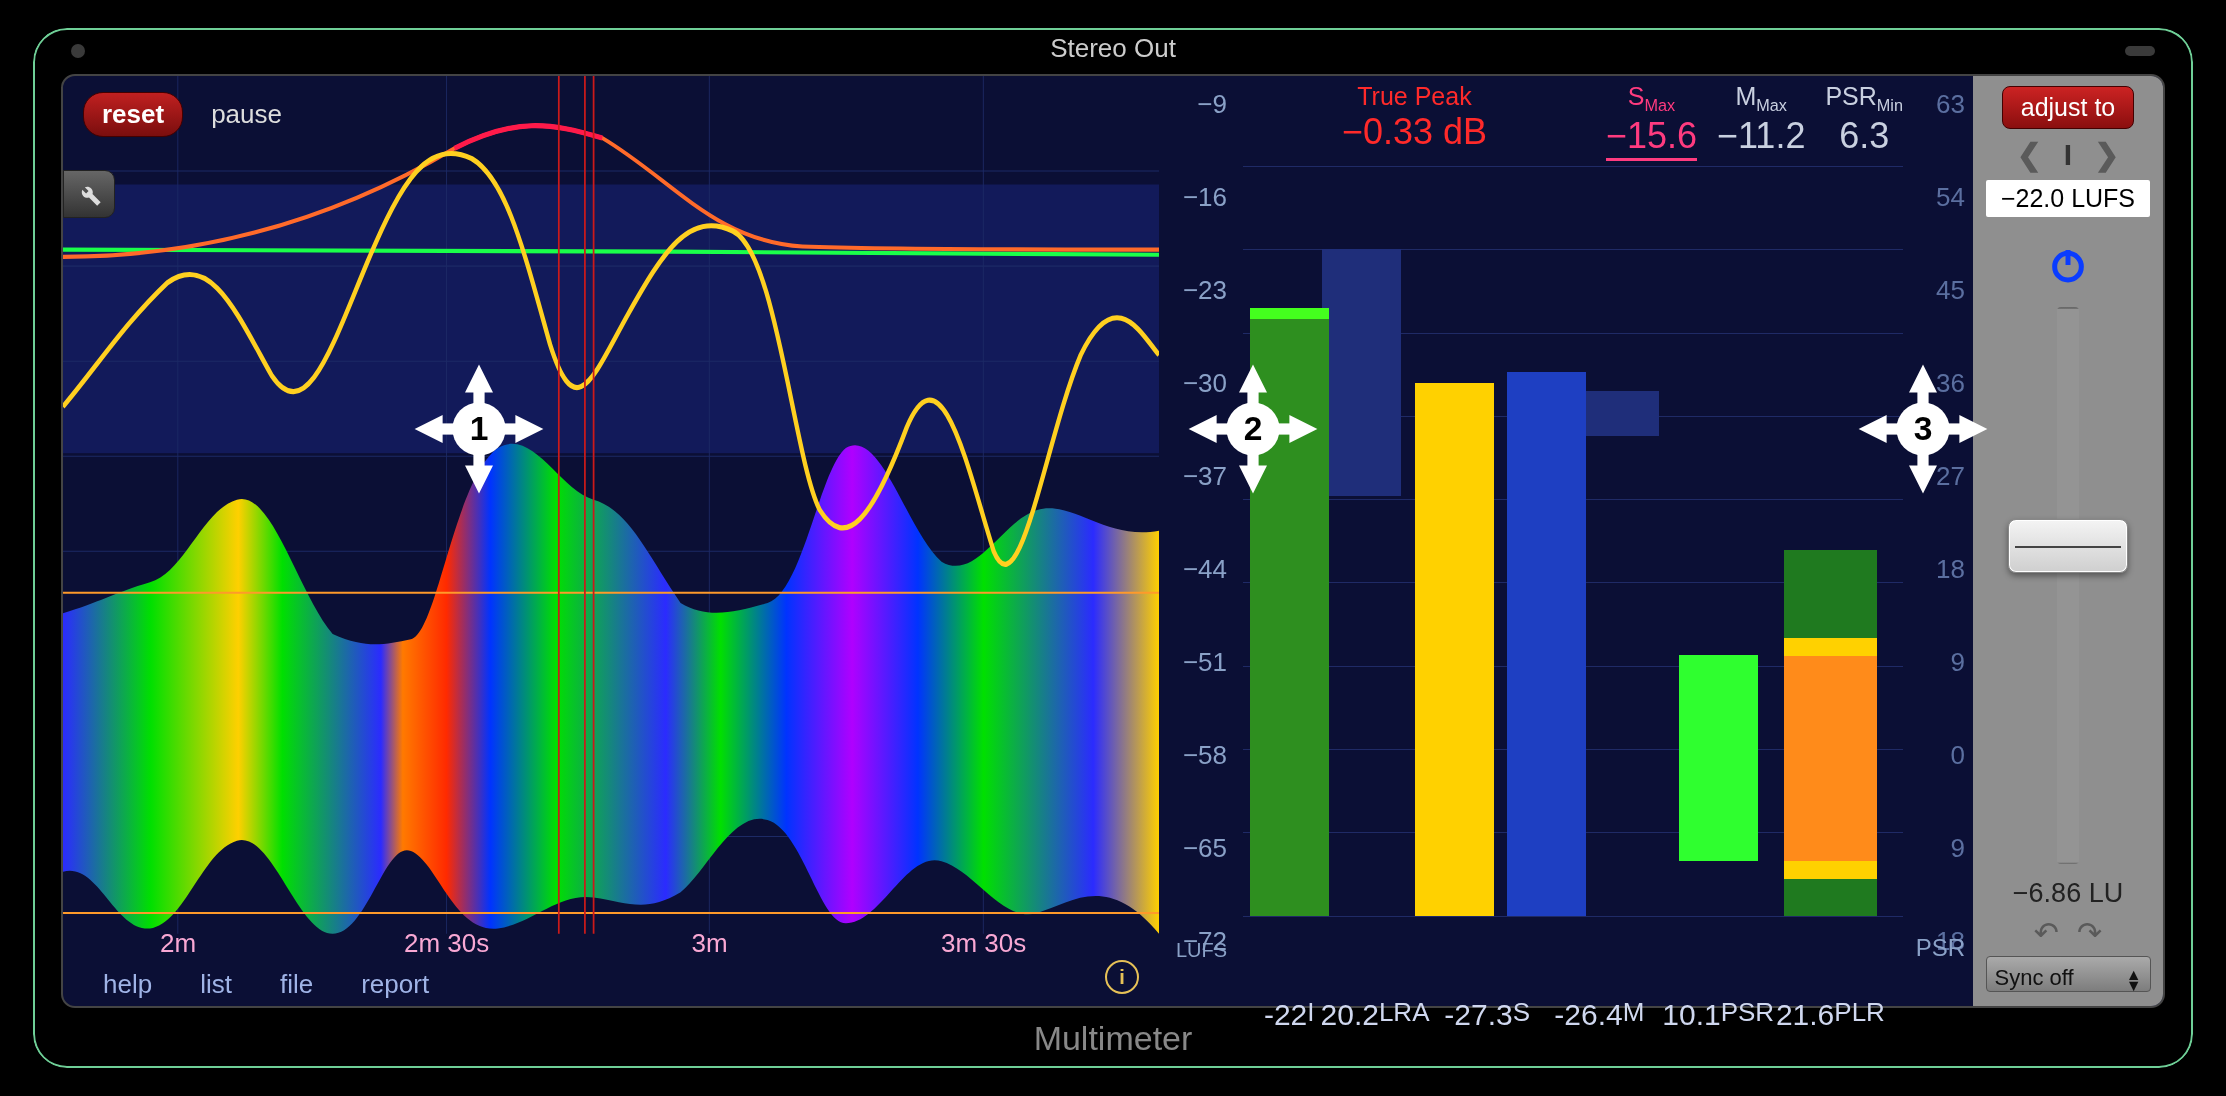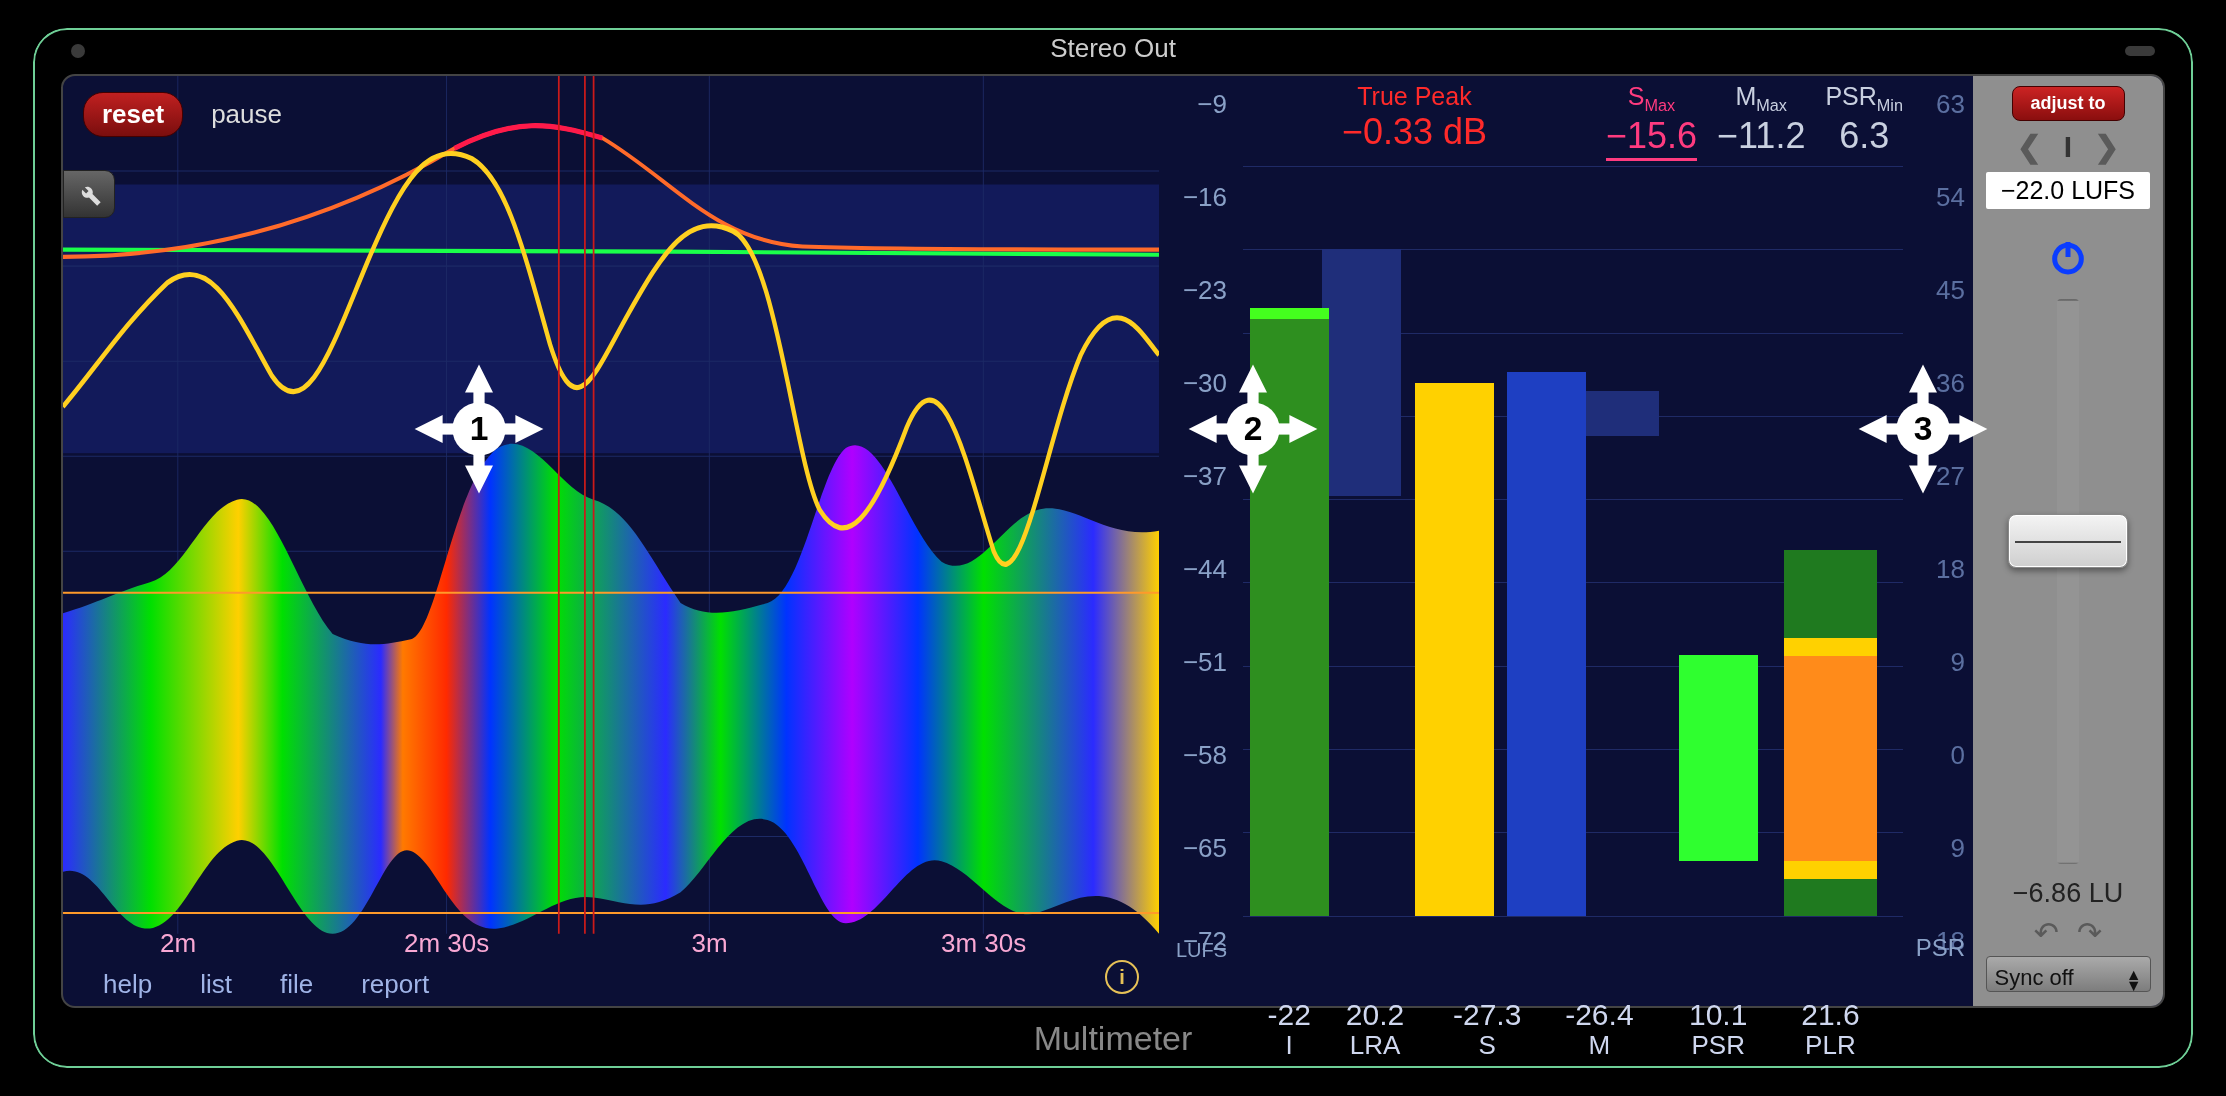--- a/index.html
+++ b/index.html
@@ -137,40 +137,40 @@
   }
   .gridline { position:absolute; left:0; right:0; height:1px; background:#1f2a66; }
   .bar {
     position:absolute; bottom:0;
   }
   .bar-ghost { position:absolute; background:#1f2e7a; }
   .bars-values {
     position:absolute; left:10px; right:10px; bottom:8px;
     color:#cfd7ef; font-size:28px;
   }
-  .bars-values .bv { position:absolute; display:flex; flex-direction:column; align-items:center; transform:translateX(-50%); line-height:1.1; }
+  .bars-values .bv { position:absolute; display:flex; flex-direction:row; transform:translateX(-50%); line-height:1.1; }
   .bars-values .bv .n { font-size:30px; }
   .bars-values .bv .l { font-size:26px; }
   
   .psr-scale {
     width: 60px; position: relative; color:#5b6fa0; font-size:26px;
   }
   .psr-scale .tick { position:absolute; right:8px; transform:translateY(-50%); }
   .psr-label { position:absolute; bottom:44px; right:8px; color:#8aa1c7; font-size:24px; }
   
   .adjust-panel {
     width: 190px; background:#8f8f8f;
     border-top-right-radius:12px; border-bottom-right-radius:12px;
     position:relative;
     display:flex; flex-direction:column; align-items:center;
   }
   .adjust-btn {
     margin-top:10px;
     background: linear-gradient(#cc2323,#8a0e0e);
-    color:#fff; font-size:18px; font-weight:700;
+    color:#fff; font-size:25px; font-weight:400;
     padding:6px 18px; border-radius:8px; border:1px solid #400;
     cursor:pointer;
   }
   .preset-row {
     margin-top:8px; display:flex; align-items:center; gap:22px;
     color:#5a5a5a; font-size:30px;
   }
   .preset-row .arrow { cursor:pointer; font-weight:bold; }
   .target-field {
     margin-top:8px; background:#fff; color:#000;

